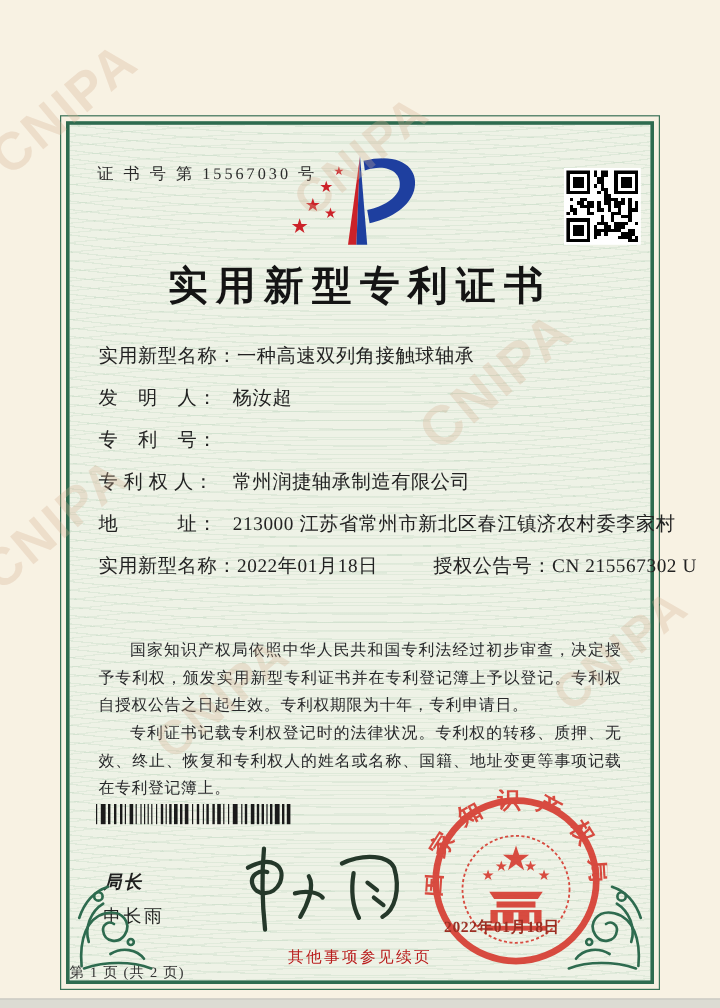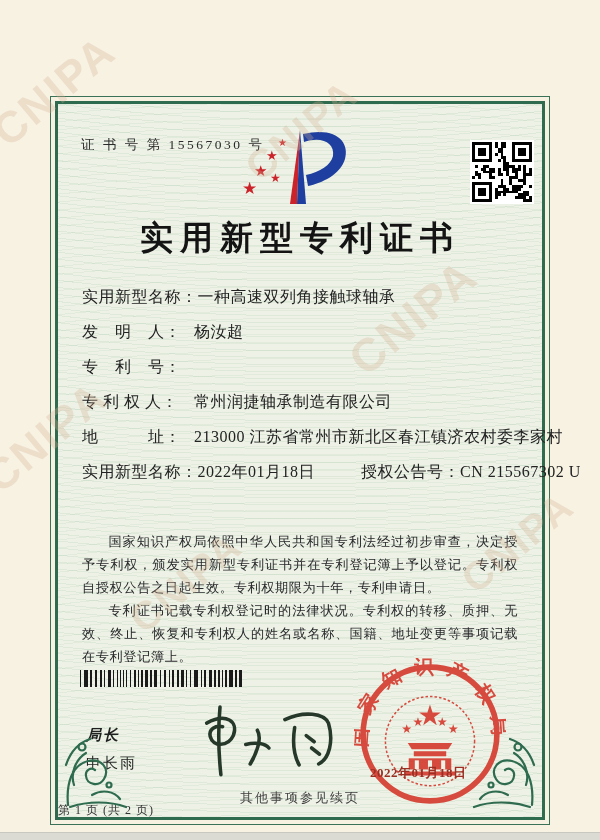--- a/index.html
+++ b/index.html
@@ -55,21 +55,21 @@
              letter-spacing:0.5px;z-index:5;font-weight:bold;}
 
   .page-num{position:absolute;left:0;right:0;top:698px;font-size:12px;
             color:#333;letter-spacing:1px;}
 
   .flourish{position:absolute;bottom:6px;width:86px;height:86px;z-index:2;}
   .flourish.bl{left:4px;}
   .flourish.br{right:4px;transform:scaleX(-1);}
 
   .cont-note{position:absolute;left:0;right:0;top:789px;text-align:center;font-size:13px;
-             color:#404040;letter-spacing:2px;z-index:2;}
+             color:#b91c1c;letter-spacing:2px;z-index:2;}
 </style>
 </head>
 <body>
 
 <div class="page">
 
   <div class="wm" style="left:-18px;top:66px;font-size:44px;">CNIPA</div>
   <div class="wm" style="left:236px;top:108px;font-size:40px;">CNIPA</div>
   <div class="wm" style="left:-26px;top:412px;font-size:44px;">CNIPA</div>
   <div class="wm" style="left:338px;top:290px;font-size:46px;">CNIPA</div>

